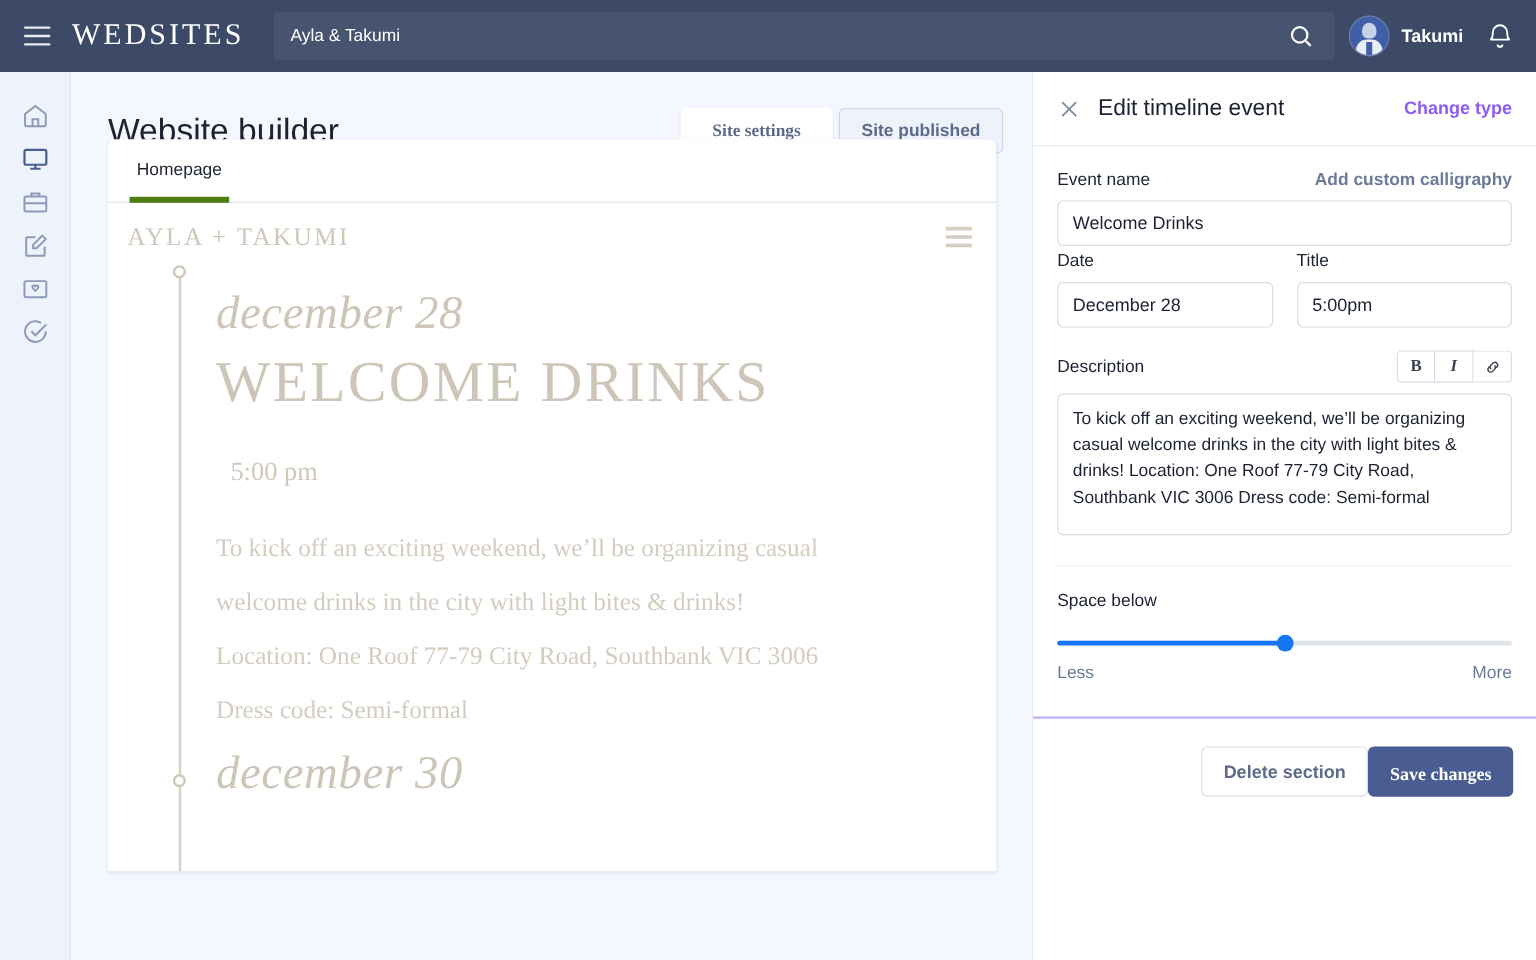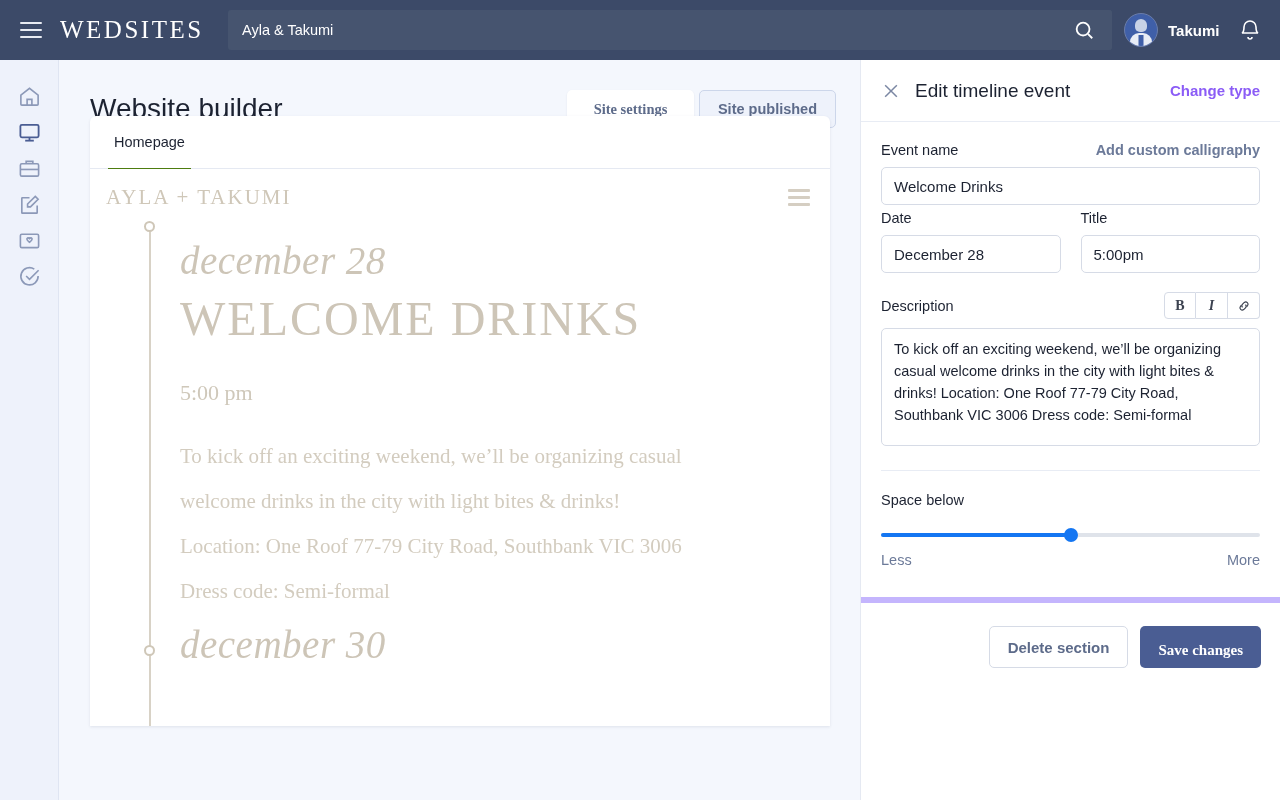--- a/index.html
+++ b/index.html
@@ -109,21 +109,21 @@
 
   
   .preview {
     position: absolute; left: 31px; top: 130px; width: 740px; height: 610px;
     background: #ffffff; border-radius: 6px 6px 0 0;
     box-shadow: 0 1px 3px rgba(40,50,80,.10); overflow: hidden;
   }
   .tabbar { height: 53px; border-bottom: 1px solid #e5e9f2; display: flex; padding-left: 18px; }
   .tab {
     height: 53px; line-height: 53px; font-size: 14.5px; color: #1c2231;
-    padding: 0 6px; border-bottom: 1px solid #4d7c0f; cursor: pointer;
+    padding: 0 6px; border-bottom: 5px solid #4d7c0f; cursor: pointer;
   }
   .site-head {
     height: 57px; display: flex; align-items: center; justify-content: space-between;
     padding: 0 20px 0 16px;
   }
   .site-logo {
     font-family: "Liberation Serif", serif; font-size: 21px; letter-spacing: 2px;
     color: #cfc7b8; font-weight: 400;
   }
   .site-burger { width: 22px; display: flex; flex-direction: column; gap: 4px; cursor: pointer; }
@@ -140,21 +140,21 @@
   .ev-date {
     font-family: "Liberation Serif", serif; font-style: italic; font-size: 39px;
     color: #cdc5b7; margin-left: 38px; letter-spacing: .5px;
   }
   .ev-title {
     font-family: "Liberation Serif", serif; font-size: 48px; color: #cdc5b7;
     letter-spacing: 2px; margin-left: 38px; margin-top: 8px;
   }
   .ev-time {
     font-family: "Liberation Serif", serif; font-size: 22px; color: #cfc8ba;
-    margin-left: 38px; margin-top: 34px;
+    margin-left: 50px; margin-top: 34px;
   }
   .ev-desc {
     font-family: "Liberation Serif", serif; font-size: 21px; color: #d3ccbf;
     margin-left: 38px; margin-top: 28px; line-height: 45px; max-width: 660px;
   }
   .ev-desc div { white-space: nowrap; }
 
   
   .panel {
     position: absolute; top: 60px; left: 860px; width: 420px; height: 740px;
@@ -206,21 +206,21 @@
   }
   .slider-fill { position: absolute; left: 0; top: 0; height: 4px; background: #1476f2; border-radius: 2px; }
   .slider-thumb {
     position: absolute; top: -5px; width: 14px; height: 14px; border-radius: 50%;
     background: #1476f2; cursor: pointer;
   }
   .slider-ends { display: flex; justify-content: space-between; margin-top: 15px; }
   .slider-ends span { font-size: 14.5px; color: #6c7a99; }
   .panel-footer {
     position: absolute; left: 0; top: 537px; width: 420px;
-    border-top: 6px solid #c4b5fd; padding: 23px 20px; display: flex; justify-content: flex-end; gap: 12px;
+    border-top: 2px solid #c4b5fd; padding: 23px 20px; display: flex; justify-content: flex-end; 
   }
   .btn-delete {
     height: 42px; padding: 0 18px; background: #fff; border: 1px solid #d6dbe6;
     border-radius: 5px; color: #5d6b8a; font-size: 15px; font-weight: bold; cursor: pointer;
     font-family: "Liberation Sans", sans-serif;
   }
   .btn-save {
     height: 42px; padding: 16px 18px; background: #4a5d93; border: none;
     border-radius: 5px; color: #ffffff; font-size: 15px; font-weight: bold; cursor: pointer;
     font-family: Liberation Serif, serif;

